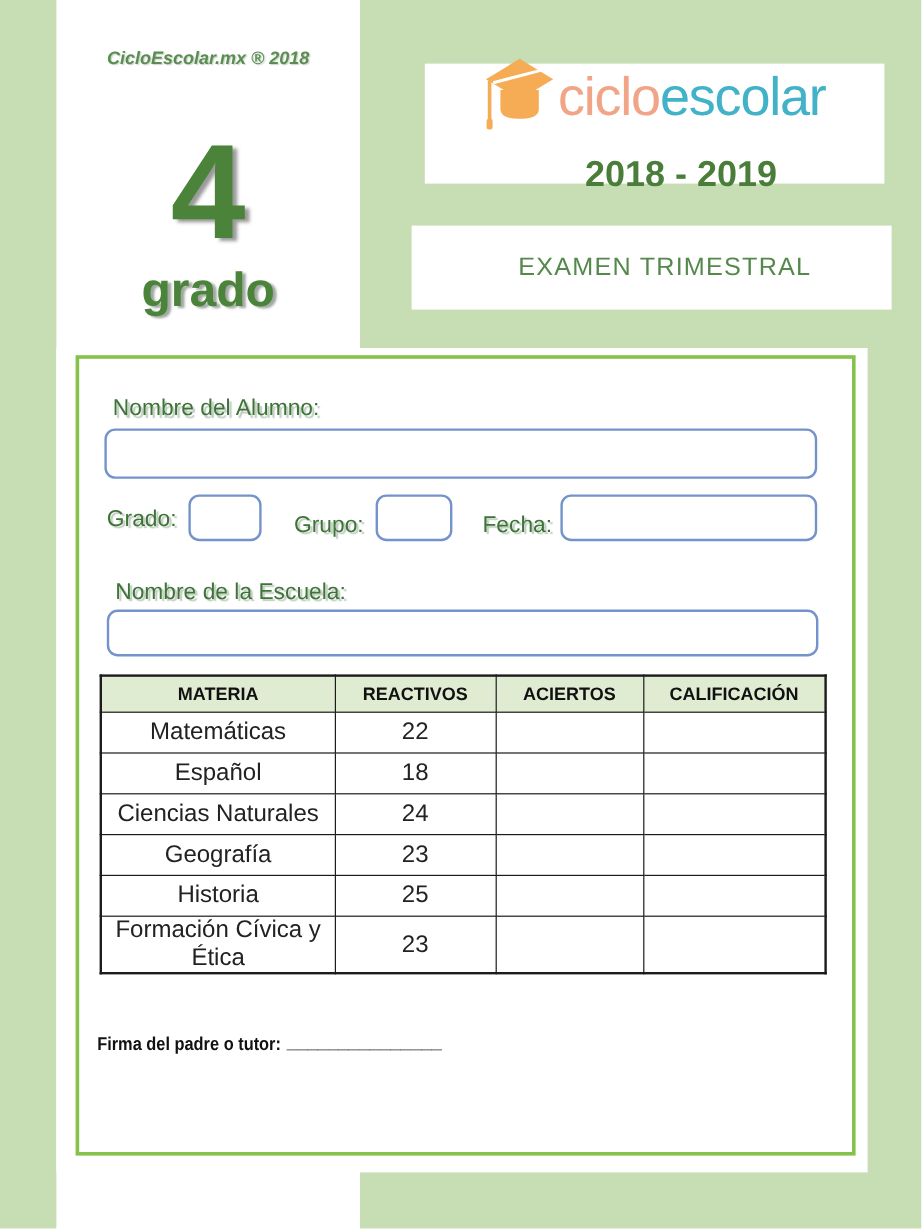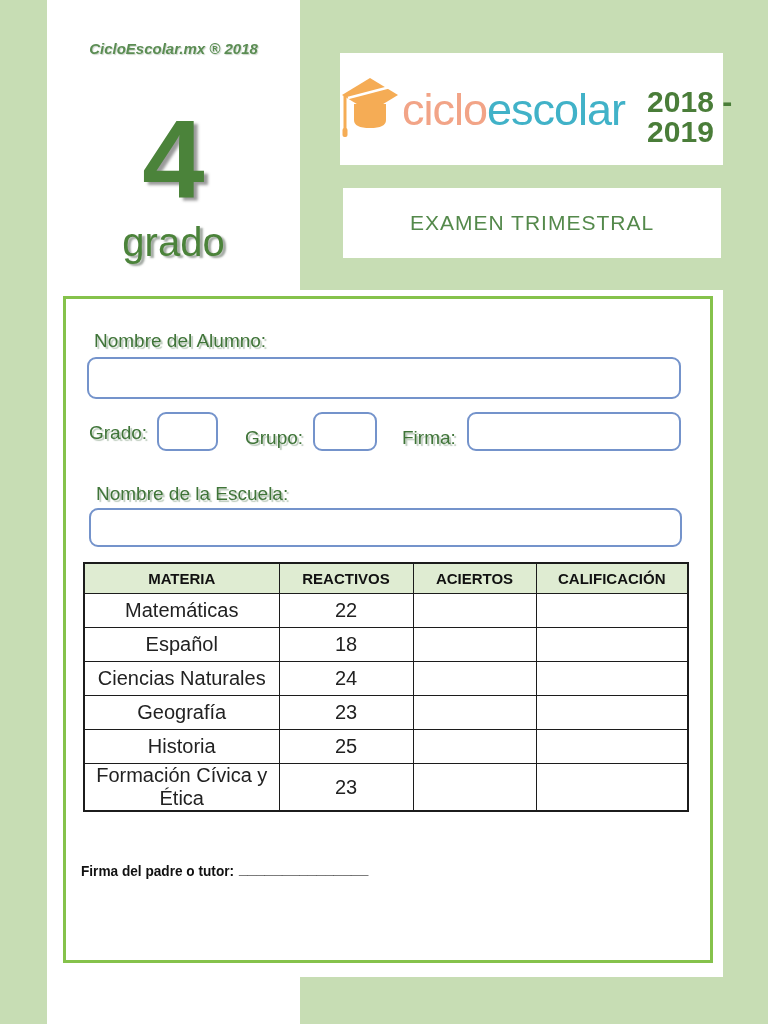--- a/index.html
+++ b/index.html
@@ -12,32 +12,32 @@
   #green-strip-left{left:0;top:0;width:47px;height:1024px;background:#c7ddb4;}
   #green-main{left:300px;top:0;width:468px;height:1024px;background:#c7ddb4;}
   #white-backing{left:47px;top:290px;width:676px;height:687px;background:#ffffff;}
   
   #copyright{left:47px;top:40px;width:253px;text-align:center;
     font-size:15px;font-style:italic;font-weight:600;color:#5b8d53;
     text-shadow:1px 1px 1px rgba(140,160,140,0.45);}
   #grade-block{left:47px;top:104px;width:253px;text-align:center;color:#4b833a;}
   #grade-number{font-size:112px;line-height:1;font-weight:bold;
     text-shadow:4px 3px 3px rgba(120,120,120,0.75);}
-  #grade-word{font-size:40px;line-height:1;font-weight:normal;margin-top:6px;
+  #grade-word{font-size:40px;line-height:1;font-weight:bold;margin-top:6px;
     text-shadow:3px 2px 2px rgba(120,130,120,0.7);}
-  #logo-box{left:340px;top:53px;width:383px;height:112px;background:#ffffff;
-    display:flex;flex-direction:row;align-items:center;justify-content:center;}
+  #logo-box{left:354px;top:53px;width:383px;height:100px;background:#ffffff;
+    display:flex;flex-direction:column;align-items:center;justify-content:center;}
   .logo-row{display:flex;align-items:center;gap:4px;}
   .logo-word{font-size:45px;line-height:1;letter-spacing:-1px;}
   .logo-ciclo{color:#f2a487;}
   .logo-escolar{color:#41b2c8;}
   #logo-years{font-size:30px;font-weight:bold;color:#4a7d39;line-height:1;
     margin-top:15px;transform:translateX(22px);}
   #exam-banner{left:343px;top:188px;width:378px;height:70px;background:#ffffff;
-    display:flex;align-items:center;justify-content:center;}
+    display:flex;align-items:center;justify-content:center;padding-left:22px;}
   #exam-title{font-size:21px;letter-spacing:1px;color:#54894b;}
   
   #panel{left:63px;top:296px;width:650px;height:667px;background:#ffffff;
     border:3px solid #85c24b;box-sizing:border-box;}
   .green-label{color:#3f7438;font-size:19px;
     text-shadow:2px 2px 1px rgba(140,165,140,0.6);}
   .field-box{background:#ffffff;border:2px solid #7493cb;border-radius:9px;
     box-sizing:border-box;}
   #student-name-label{left:94px;top:330px;}
   #student-name-input{left:87px;top:357px;width:594px;height:42px;}
@@ -101,21 +101,21 @@
 
   <div class="abs green-label" id="student-name-label">Nombre del Alumno:</div>
   <div class="abs field-box" id="student-name-input"></div>
 
   <div class="abs green-label" id="grado-label">Grado:</div>
   <div class="abs field-box" id="grado-input"></div>
 
   <div class="abs green-label" id="grupo-label">Grupo:</div>
   <div class="abs field-box" id="grupo-input"></div>
 
-  <div class="abs green-label" id="fecha-label">Firma:</div>
+  <div class="abs green-label" id="fecha-label">Fecha:</div>
   <div class="abs field-box" id="fecha-input"></div>
 
   <div class="abs green-label" id="school-label">Nombre de la Escuela:</div>
   <div class="abs field-box" id="school-input"></div>
 
   <table class="abs" id="subject-table">
     <colgroup>
       <col style="width:195px">
         <col style="width:134px">
       <col style="width:123px">

